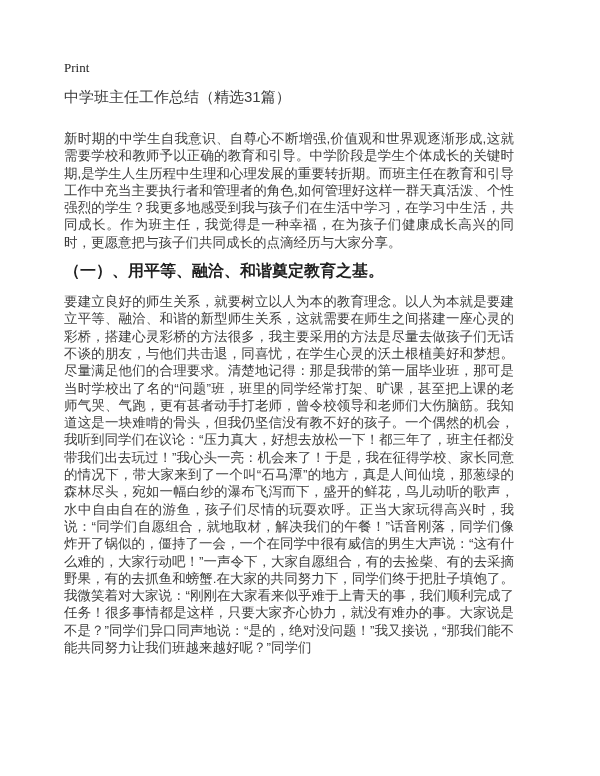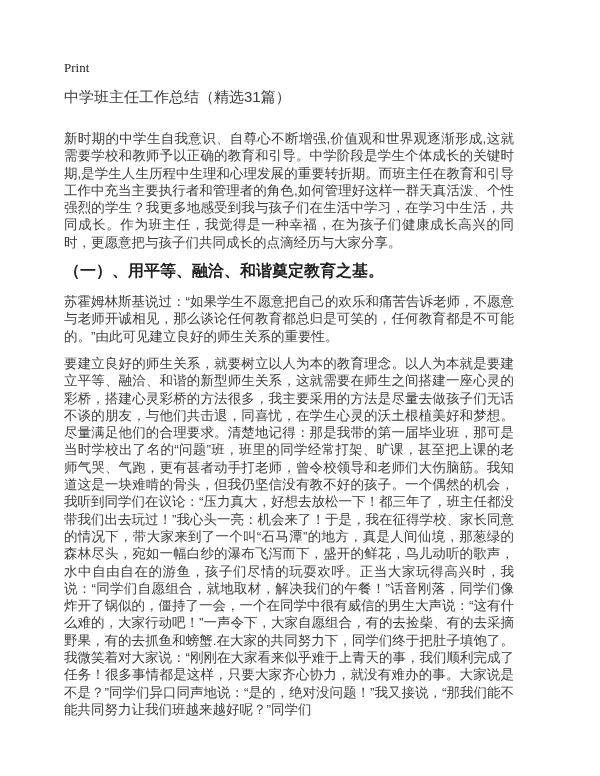--- a/index.html
+++ b/index.html
@@ -68,17 +68,16 @@
   <div class="print-label">Print</div>
 
 
   <div class="page-subtitle">中学班主任工作总结（精选31篇）</div>
 
 
   <p class="para">新时期的中学生自我意识、自尊心不断增强,价值观和世界观逐渐形成,这就需要学校和教师予以正确的教育和引导。中学阶段是学生个体成长的关键时期,是学生人生历程中生理和心理发展的重要转折期。而班主任在教育和引导工作中充当主要执行者和管理者的角色,如何管理好这样一群天真活泼、个性强烈的学生？我更多地感受到我与孩子们在生活中学习，在学习中生活，共同成长。作为班主任，我觉得是一种幸福，在为孩子们健康成长高兴的同时，更愿意把与孩子们共同成长的点滴经历与大家分享。</p>
 
   <h3 class="sub-section-heading">（一）、用平等、融洽、和谐奠定教育之基。</h3>
 
-  <p class="para">苏霍姆林斯基说过：“如果学生不愿意把自己的欢乐和痛苦告诉老师，不愿意与老师开诚相见，那么谈论任何教育都总归是可笑的，任何教育都是不可能的。”由此可见建立良好的师生关系的重要性。</p>
 
   <p class="para">要建立良好的师生关系，就要树立以人为本的教育理念。以人为本就是要建立平等、融洽、和谐的新型师生关系，这就需要在师生之间搭建一座心灵的彩桥，搭建心灵彩桥的方法很多，我主要采用的方法是尽量去做孩子们无话不谈的朋友，与他们共击退，同喜忧，在学生心灵的沃土根植美好和梦想。尽量满足他们的合理要求。清楚地记得：那是我带的第一届毕业班，那可是当时学校出了名的“问题”班，班里的同学经常打架、旷课，甚至把上课的老师气哭、气跑，更有甚者动手打老师，曾令校领导和老师们大伤脑筋。我知道这是一块难啃的骨头，但我仍坚信没有教不好的孩子。一个偶然的机会，我听到同学们在议论：“压力真大，好想去放松一下！都三年了，班主任都没带我们出去玩过！”我心头一亮：机会来了！于是，我在征得学校、家长同意的情况下，带大家来到了一个叫“石马潭”的地方，真是人间仙境，那葱绿的森林尽头，宛如一幅白纱的瀑布飞泻而下，盛开的鲜花，鸟儿动听的歌声，水中自由自在的游鱼，孩子们尽情的玩耍欢呼。正当大家玩得高兴时，我说：“同学们自愿组合，就地取材，解决我们的午餐！”话音刚落，同学们像炸开了锅似的，僵持了一会，一个在同学中很有威信的男生大声说：“这有什么难的，大家行动吧！”一声令下，大家自愿组合，有的去捡柴、有的去采摘野果，有的去抓鱼和螃蟹.在大家的共同努力下，同学们终于把肚子填饱了。我微笑着对大家说：“刚刚在大家看来似乎难于上青天的事，我们顺利完成了任务！很多事情都是这样，只要大家齐心协力，就没有难办的事。大家说是不是？”同学们异口同声地说：“是的，绝对没问题！”我又接说，“那我们能不能共同努力让我们班越来越好呢？”同学们</p>
 
 </div>
 
 </body></html>

